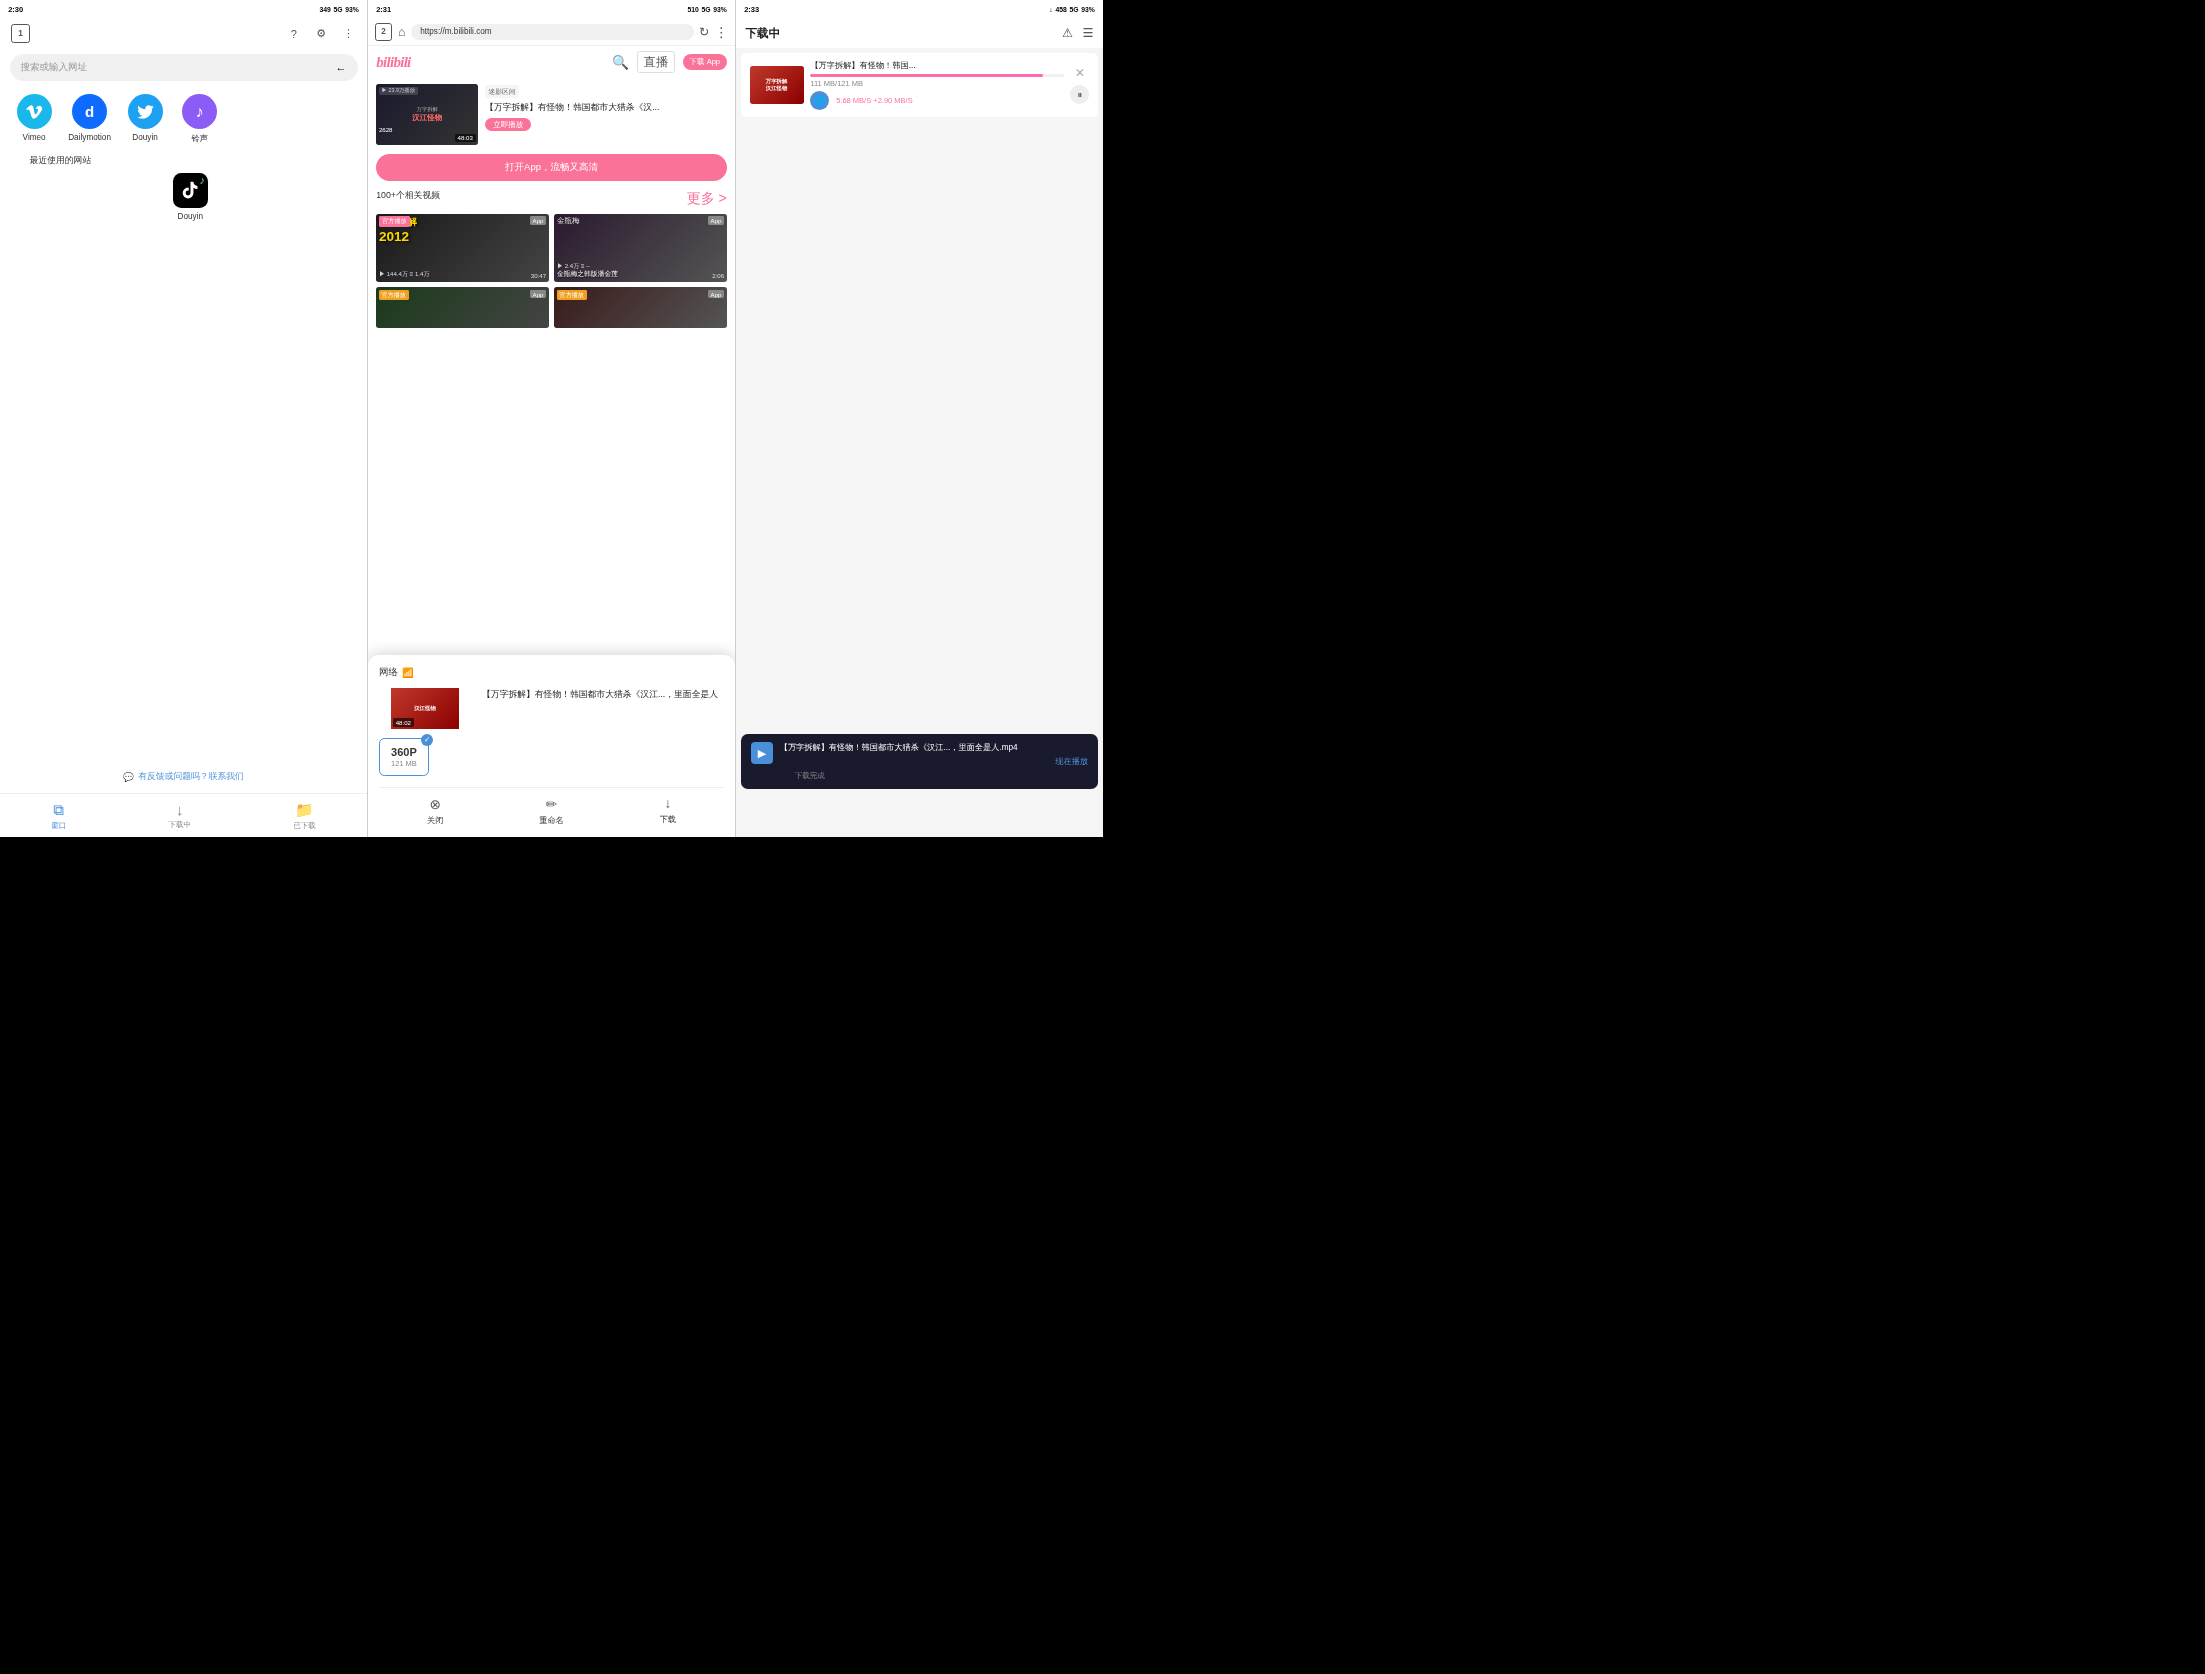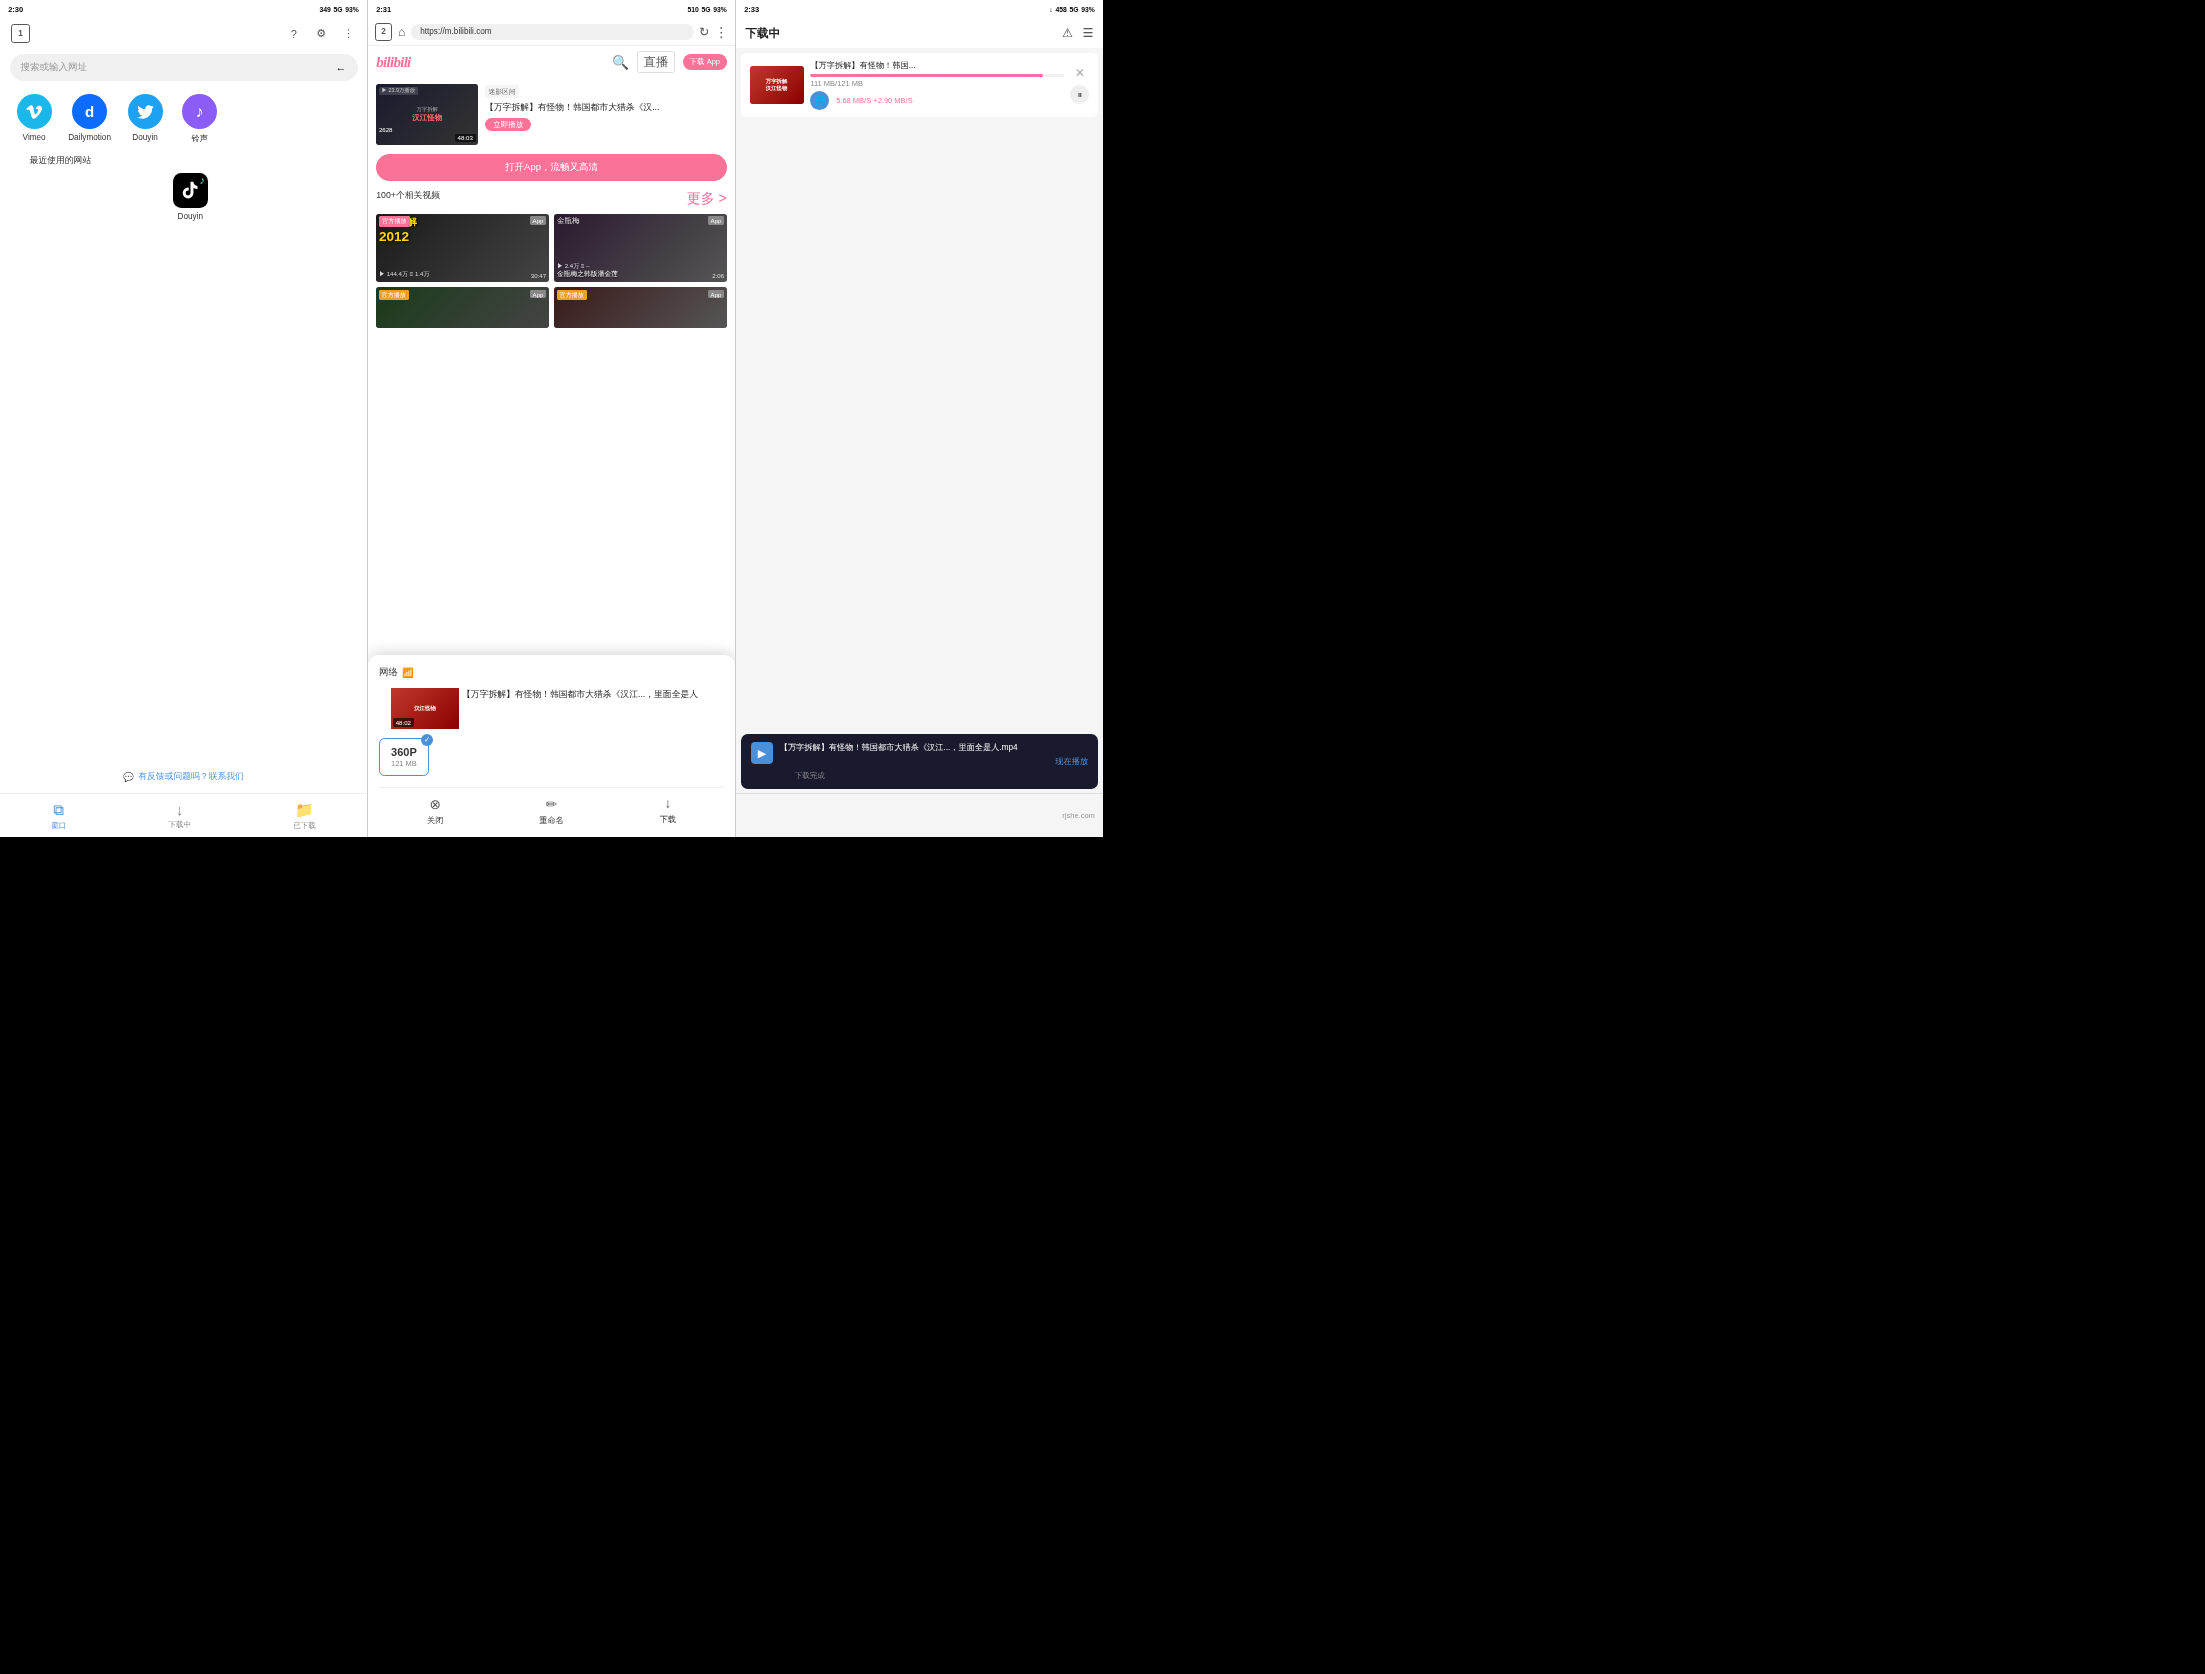--- a/index.html
+++ b/index.html
@@ -359,21 +359,21 @@
       display: flex;
       align-items: center;
       gap: 4.1px;
       font-size: 9.5px;
       font-weight: 500;
       color: #333;
       margin-bottom: 8.2px;
     }
     .overlay-video-info {
       display: flex;
-      gap: 3px;
+      gap: 23px;
       margin-bottom: 9.5px;
       padding-left: 12px;
     }
     .overlay-thumb {
       width: 68px; height: 41px;
       background: #222;
       border-radius: 2.7px;
       position: relative;
       flex-shrink: 0;
     }
@@ -927,17 +927,14 @@
 
   <div class="p3-notification">
     <div class="notif-icon">▶</div>
     <div class="notif-content">
       <div class="notif-title">【万字拆解】有怪物！韩国都市大猎杀《汉江...，里面全是人.mp4</div>
       <div class="notif-status">下载完成</div>
     </div>
     <span class="notif-action">现在播放</span>
   </div>
 
-  <div class="p3-bottom-nav">
-    <span class="p3-watermark">rjshe.com</span>
-  </div>
 </div>
 
 
 </body></html>

